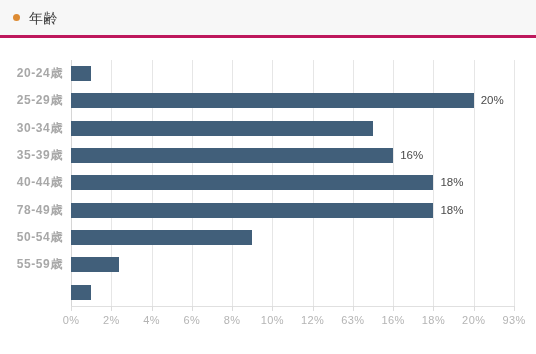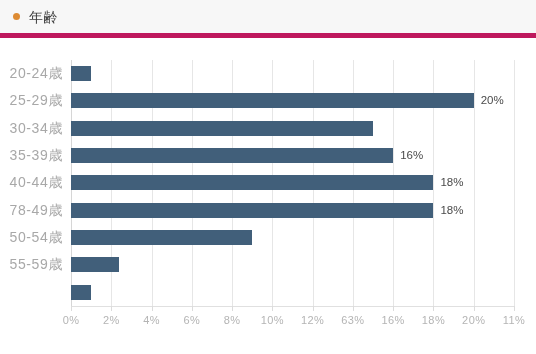--- a/index.html
+++ b/index.html
@@ -17,21 +17,21 @@
     width: 536px;
     height: 354px;
     position: relative;
     background: #ffffff;
     box-sizing: border-box;
   }
   
   .card-header {
     height: 38px;
     background: #f7f7f7;
-    border-bottom: 5px solid #be185d;
+    border-bottom: 3px solid #be185d;
     display: flex;
     align-items: center;
     padding-left: 13px;
     box-sizing: border-box;
   }
   .legend-dot {
     width: 7px;
     height: 7px;
     border-radius: 50%;
     background: #dd8b33;
@@ -109,25 +109,26 @@
     font-size: 11.5px;
     color: #4a4a4a;
     white-space: nowrap;
     line-height: 16px;
   }
   .cat-label {
     position: absolute;
     right: 100%;
     top: 5px;
     margin-right: 8px;
-    font-size: 14px;
+    font-size: 12px;
     color: #a8a8a8;
     white-space: nowrap;
     letter-spacing: 0.6px;
     line-height: 16px;
+    font-weight: bold;
   }
   
   .xtick-label {
     position: absolute;
     top: 276px;
     font-size: 11px;
     color: #b4b4b4;
     letter-spacing: 0.4px;
     transform: translateX(-50%);
     white-space: nowrap;
@@ -219,17 +220,17 @@
         <div class="xtick-label" style="left: 312.636px;">12%</div>
         <div class="tick-mark" style="left: 352.909px;"></div>
         <div class="xtick-label" style="left: 352.909px;">63%</div>
         <div class="tick-mark" style="left: 393.182px;"></div>
         <div class="xtick-label" style="left: 393.182px;">16%</div>
         <div class="tick-mark" style="left: 433.455px;"></div>
         <div class="xtick-label" style="left: 433.455px;">18%</div>
         <div class="tick-mark" style="left: 473.727px;"></div>
         <div class="xtick-label" style="left: 473.727px;">20%</div>
         <div class="tick-mark" style="left: 514px;"></div>
-        <div class="xtick-label" style="left: 514px;">11%</div>
+        <div class="xtick-label" style="left: 514px;">93%</div>
       </div>
   </div>
 
 </div>
 
 </body></html>

